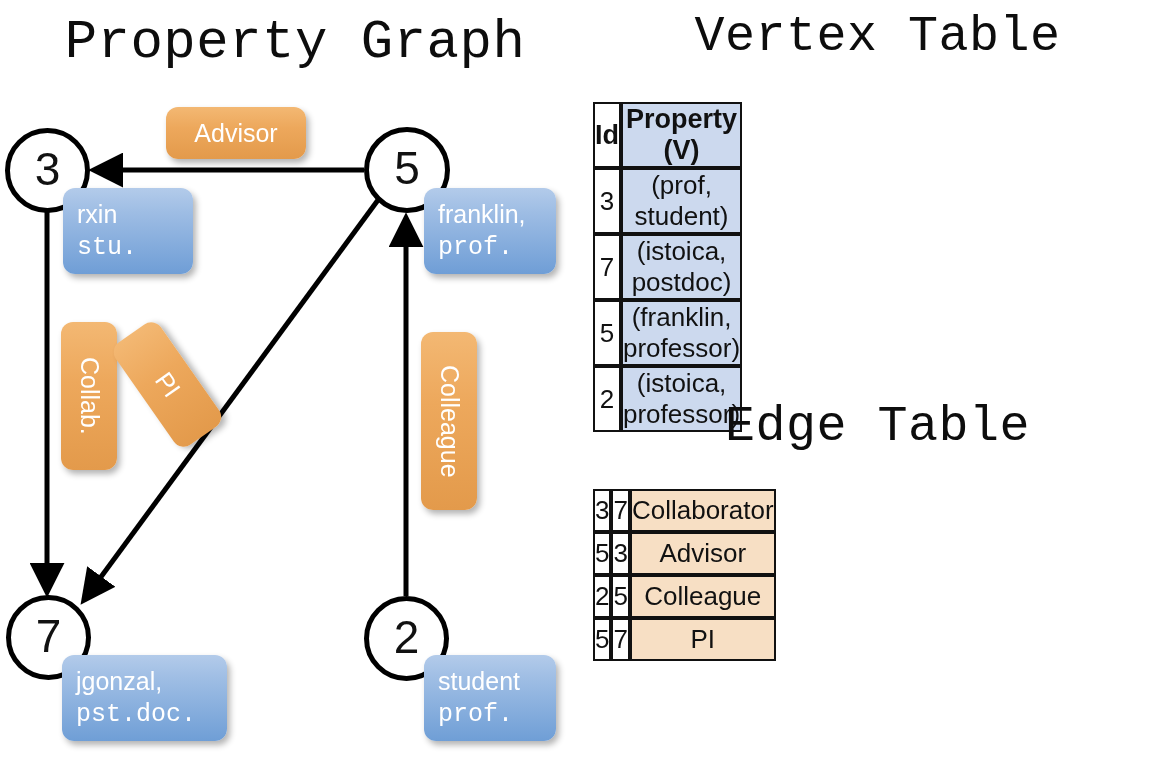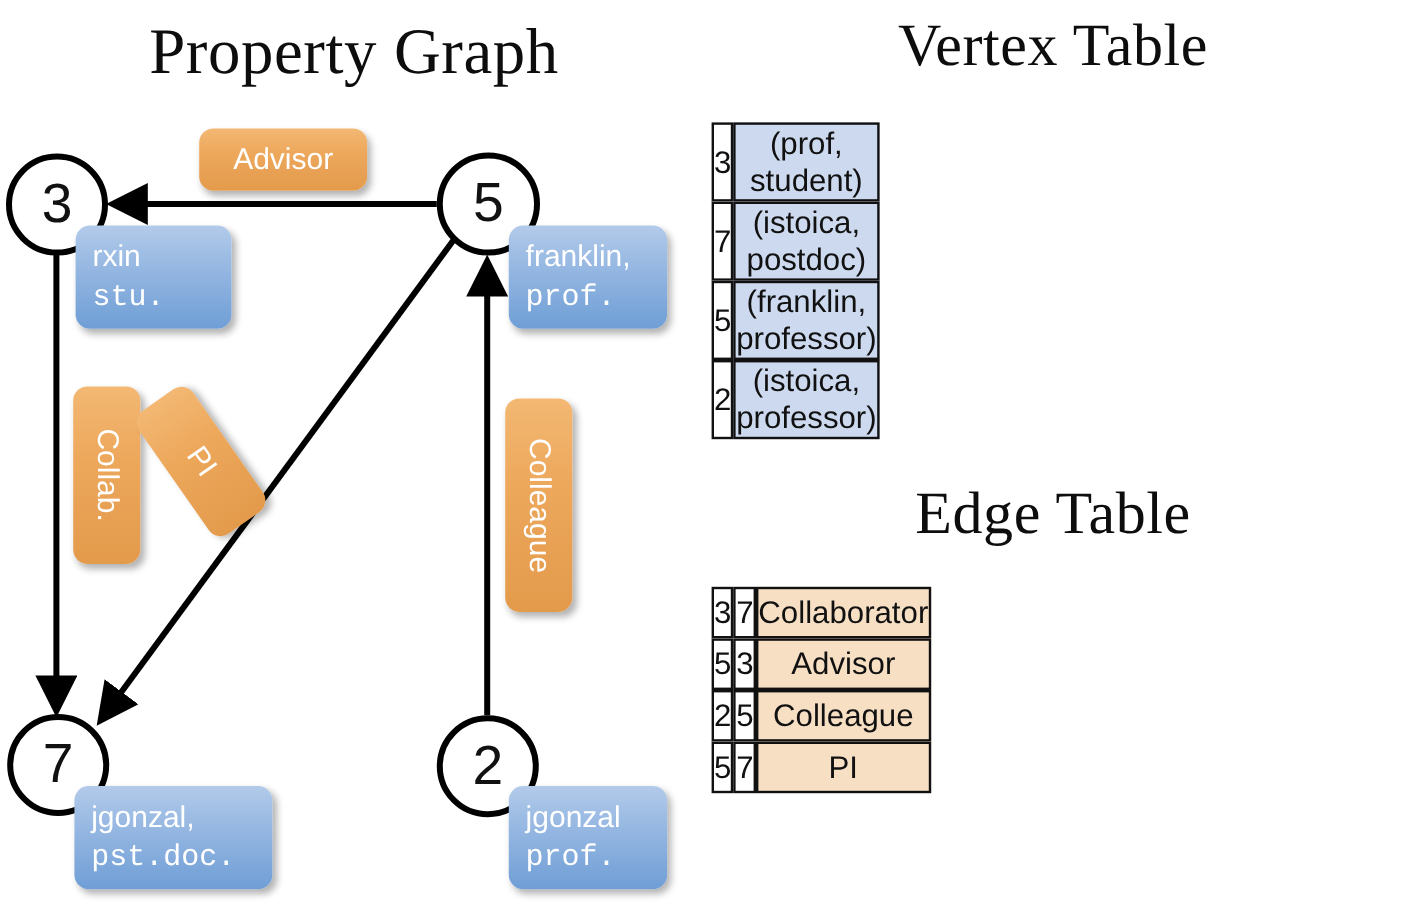--- a/index.html
+++ b/index.html
@@ -4,21 +4,21 @@
 <style>
   html,body{margin:0;padding:0;background:#ffffff;}
   body{width:1170px;height:760px;position:relative;overflow:hidden;
        font-family:"Liberation Sans",sans-serif;color:#111;}
 
   .panel{position:absolute;}
 
   
   .title{
     position:absolute;text-align:center;
-    font-family:Liberation Serif, serif;
+    font-family:Liberation Mono, monospace;
     font-weight:300;color:#0d0d0d;white-space:nowrap;
   }
   #graph-title{left:0;top:12px;width:590px;font-size:54px;letter-spacing:.5px;}
   #vertex-title{left:585px;top:8px;width:585px;font-size:50px;letter-spacing:.5px;}
   #edge-title{left:585px;top:398px;width:585px;font-size:50px;letter-spacing:.5px;}
 
   
   #graph-svg{position:absolute;left:0;top:0;width:590px;height:760px;}
 
   
@@ -107,21 +107,21 @@
   </div>
   <div class="pbox blue" style="left:424px;top:188px;width:132px;height:86px;">
     <div class="l1">franklin,</div>
     <div class="l2">prof.</div>
   </div>
   <div class="pbox blue" style="left:62px;top:655px;width:165px;height:86px;">
     <div class="l1">jgonzal,</div>
     <div class="l2">pst.doc.</div>
   </div>
   <div class="pbox blue" style="left:424px;top:655px;width:132px;height:86px;">
-    <div class="l1">jgonzal</div>
+    <div class="l1">student</div>
     <div class="l2">prof.</div>
   </div>
 
   <div class="pbox orange" style="left:166px;top:107px;width:140px;height:52px;">
     <div>Advisor</div>
   </div>
 
   <div class="pbox orange" style="left:61px;top:322px;width:56px;height:148px;">
     <div class="vert-label">Collab.</div>
   </div>
@@ -134,20 +134,25 @@
   <div class="pbox orange" style="left:421px;top:332px;width:56px;height:178px;">
     <div class="vert-label">Colleague</div>
   </div>
 </div>
 
 <div class="panel">
   <div class="title" id="vertex-title">Vertex Table</div>
 
   <table class="tbl" id="vertex-table">
     <tbody>
+        <tr>
+      <td class="hdr" style="width:186px;">Id</td>
+      <td class="sep"></td>
+      <td class="hdr vprop" style="width:384px;">Property (V)</td>
+    </tr>
     <tr>
       <td>3</td>
       <td class="sep"></td>
       <td class="vprop">(prof, student)</td>
     </tr>
     <tr>
       <td>7</td>
       <td class="sep"></td>
       <td class="vprop">(istoica, postdoc)</td>
     </tr>

